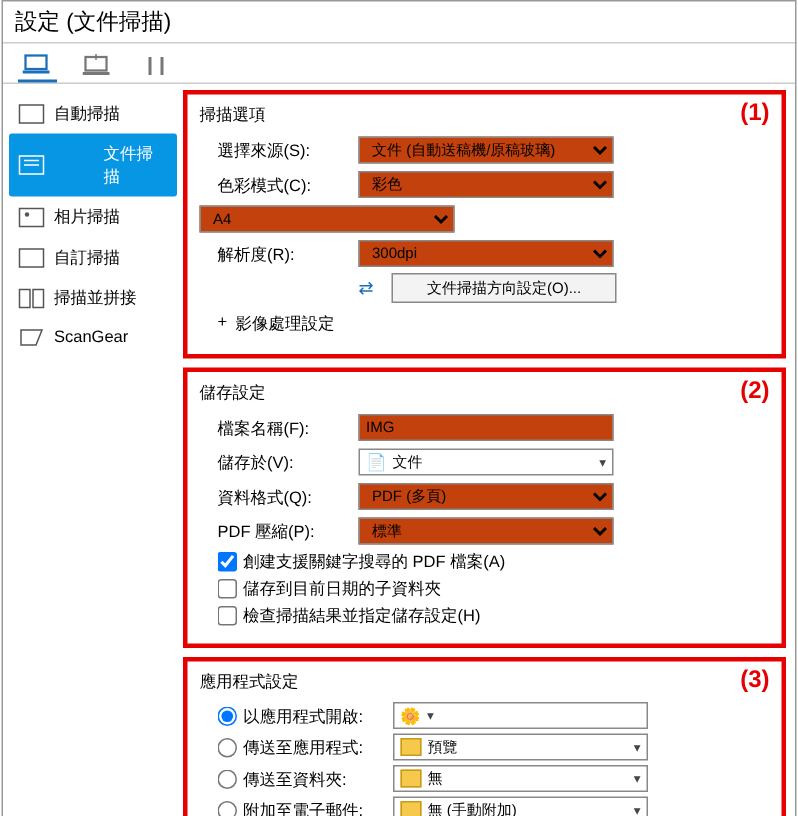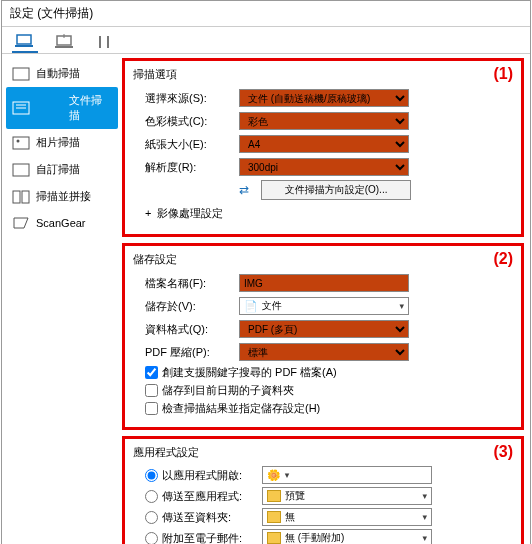--- a/index.html
+++ b/index.html
@@ -1,18 +1,18 @@
 <!DOCTYPE html>
 <html><head>
 <meta charset="utf-8">
 <style>
   * { box-sizing: border-box; font-family: "Microsoft YaHei", "PingFang TC", sans-serif; font-size: 11px; }
   body { margin: 0; background: #fff; width: 532px; }
   .window { border: 1px solid #999; width: 530px; margin: 0 auto; background: #fff; }
-  .titlebar { padding: 4px 8px; font-size: 12px; border-bottom: 1px solid #ccc; }
+  .titlebar { padding: 4px 8px; font-size: 15px; border-bottom: 1px solid #ccc; }
   .tabbar { display: flex; gap: 14px; padding: 4px 10px 0 10px; border-bottom: 1px solid #ccc; }
   .tabbar .tab { width: 26px; height: 22px; display: flex; align-items: center; justify-content: center; }
   .tabbar .tab.active { border-bottom: 2px solid #1a6fb8; }
   .content { display: flex; }
   .sidebar { width: 120px; padding: 6px 4px; }
   .side-item { display: flex; align-items: center; gap: 6px; padding: 6px 6px; border-radius: 2px; }
   .side-item.active { background: #0696e4; color: #fff; gap: 39px; }
   .side-icon { width: 18px; height: 14px; display: inline-flex; align-items: center; justify-content: center; }
   .main { flex: 1; padding: 4px 6px 6px 0; }
   .group { border: 3px solid #e60000; padding: 6px 8px 8px 8px; margin-bottom: 6px; position: relative; }
@@ -127,21 +127,20 @@
         <div class="group-title">掃描選項</div>
         <div class="row">
           <div class="lbl">選擇來源(S):</div>
           <div class="ctrl"><select><option>文件 (自動送稿機/原稿玻璃)</option></select></div>
         </div>
         <div class="row">
           <div class="lbl">色彩模式(C):</div>
           <div class="ctrl"><select><option>彩色</option></select></div>
         </div>
         <div class="row">
-          <div class="lbl">紙張大小(E):</div>
           <div class="ctrl"><select><option>A4</option></select></div>
         </div>
         <div class="row">
           <div class="lbl">解析度(R):</div>
           <div class="ctrl"><select><option>300dpi</option></select></div>
         </div>
         <div class="row">
           <div class="lbl"></div>
           <div class="ctrl" style="display:flex;align-items:center;gap:6px;">
             <span class="link-icon">⇄</span>

